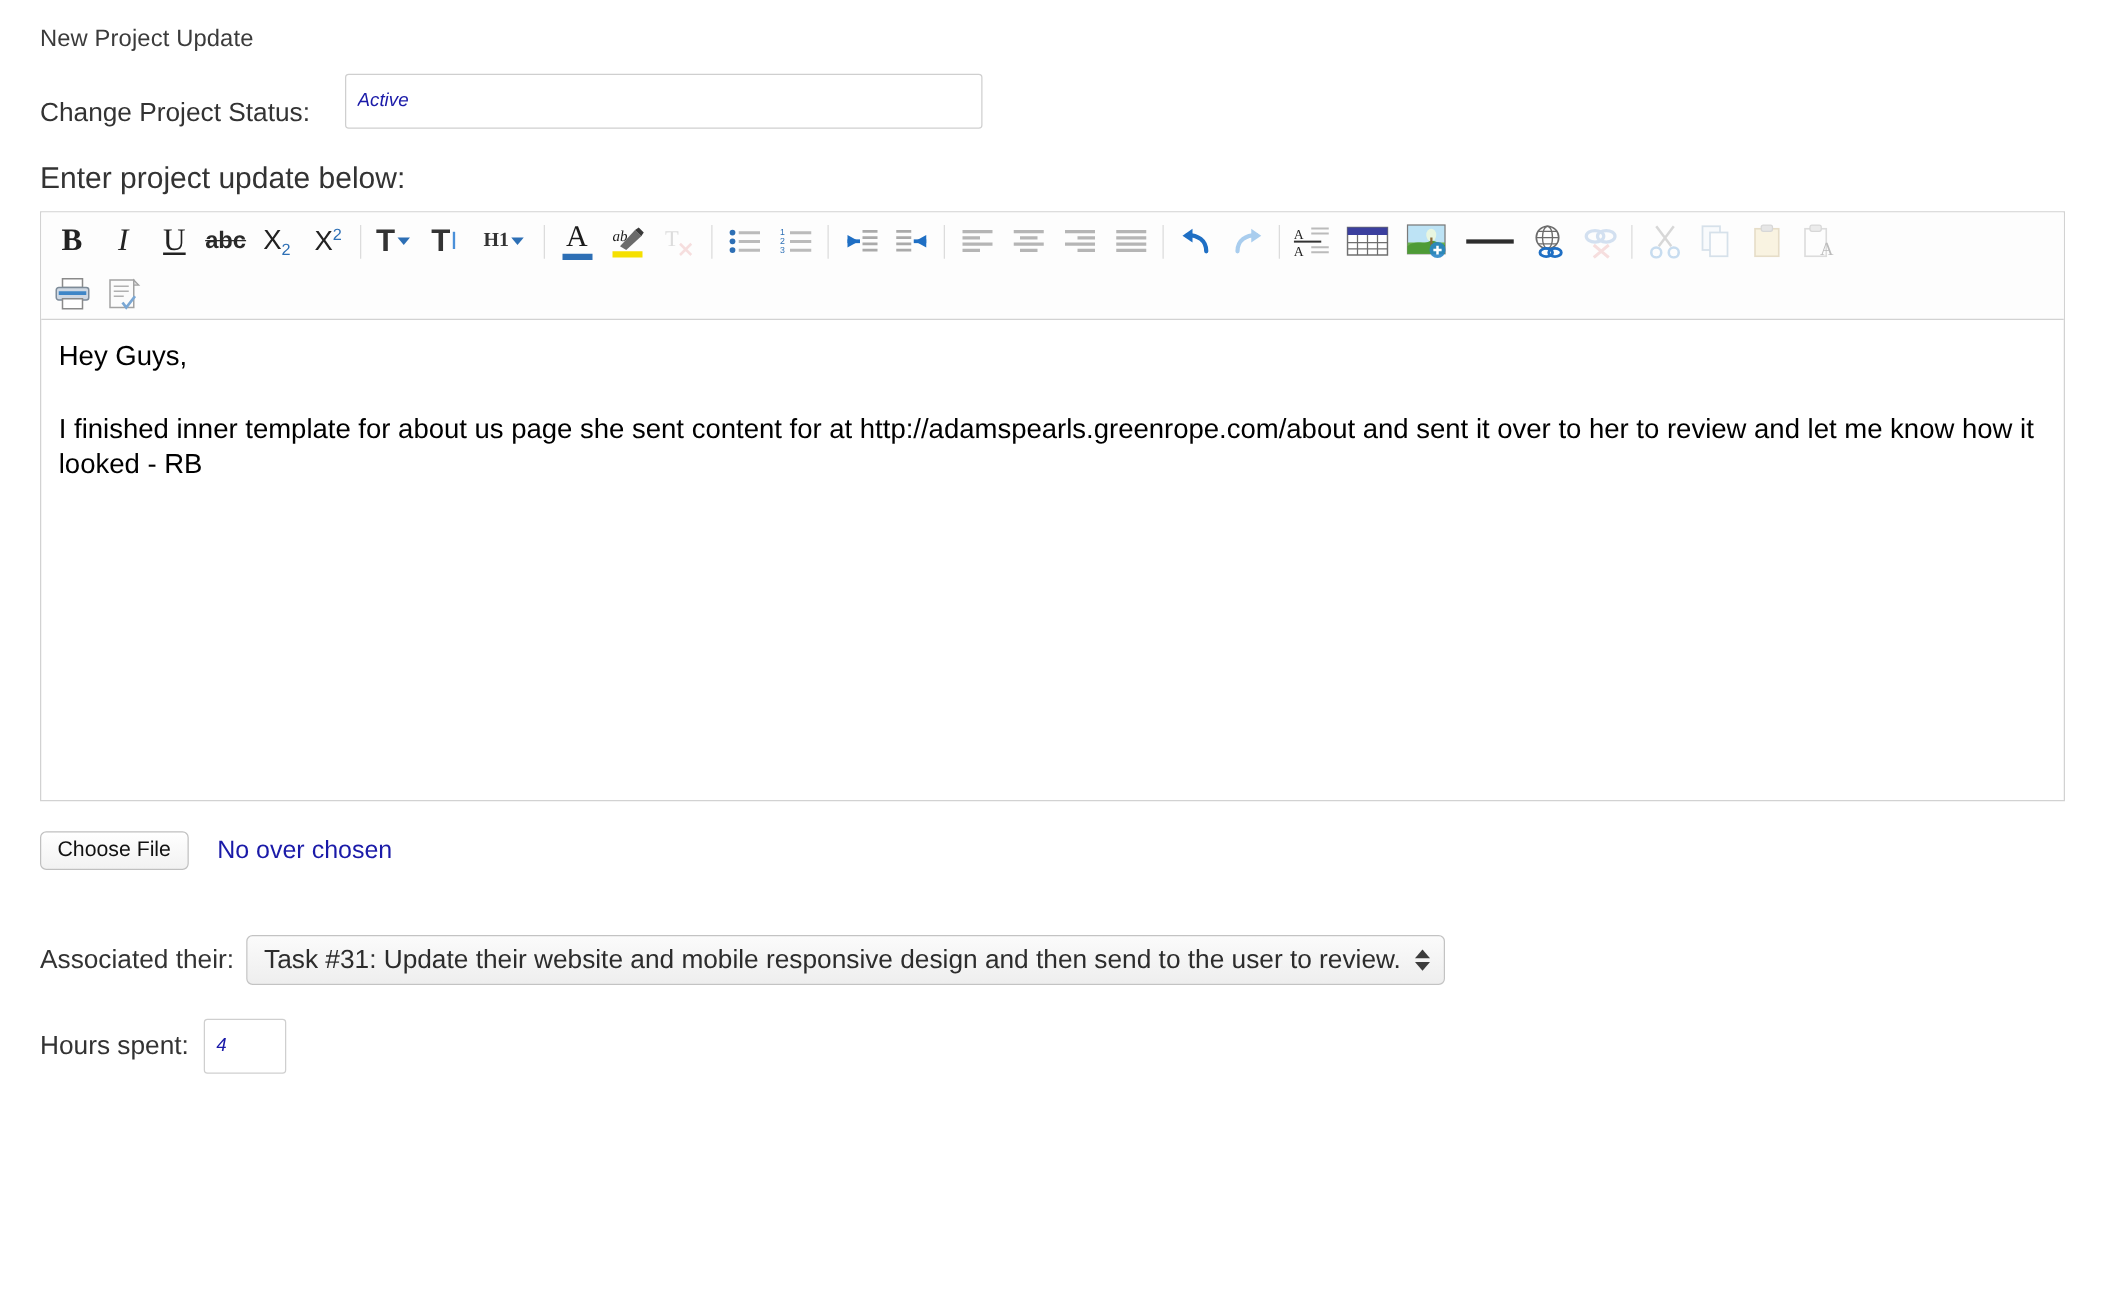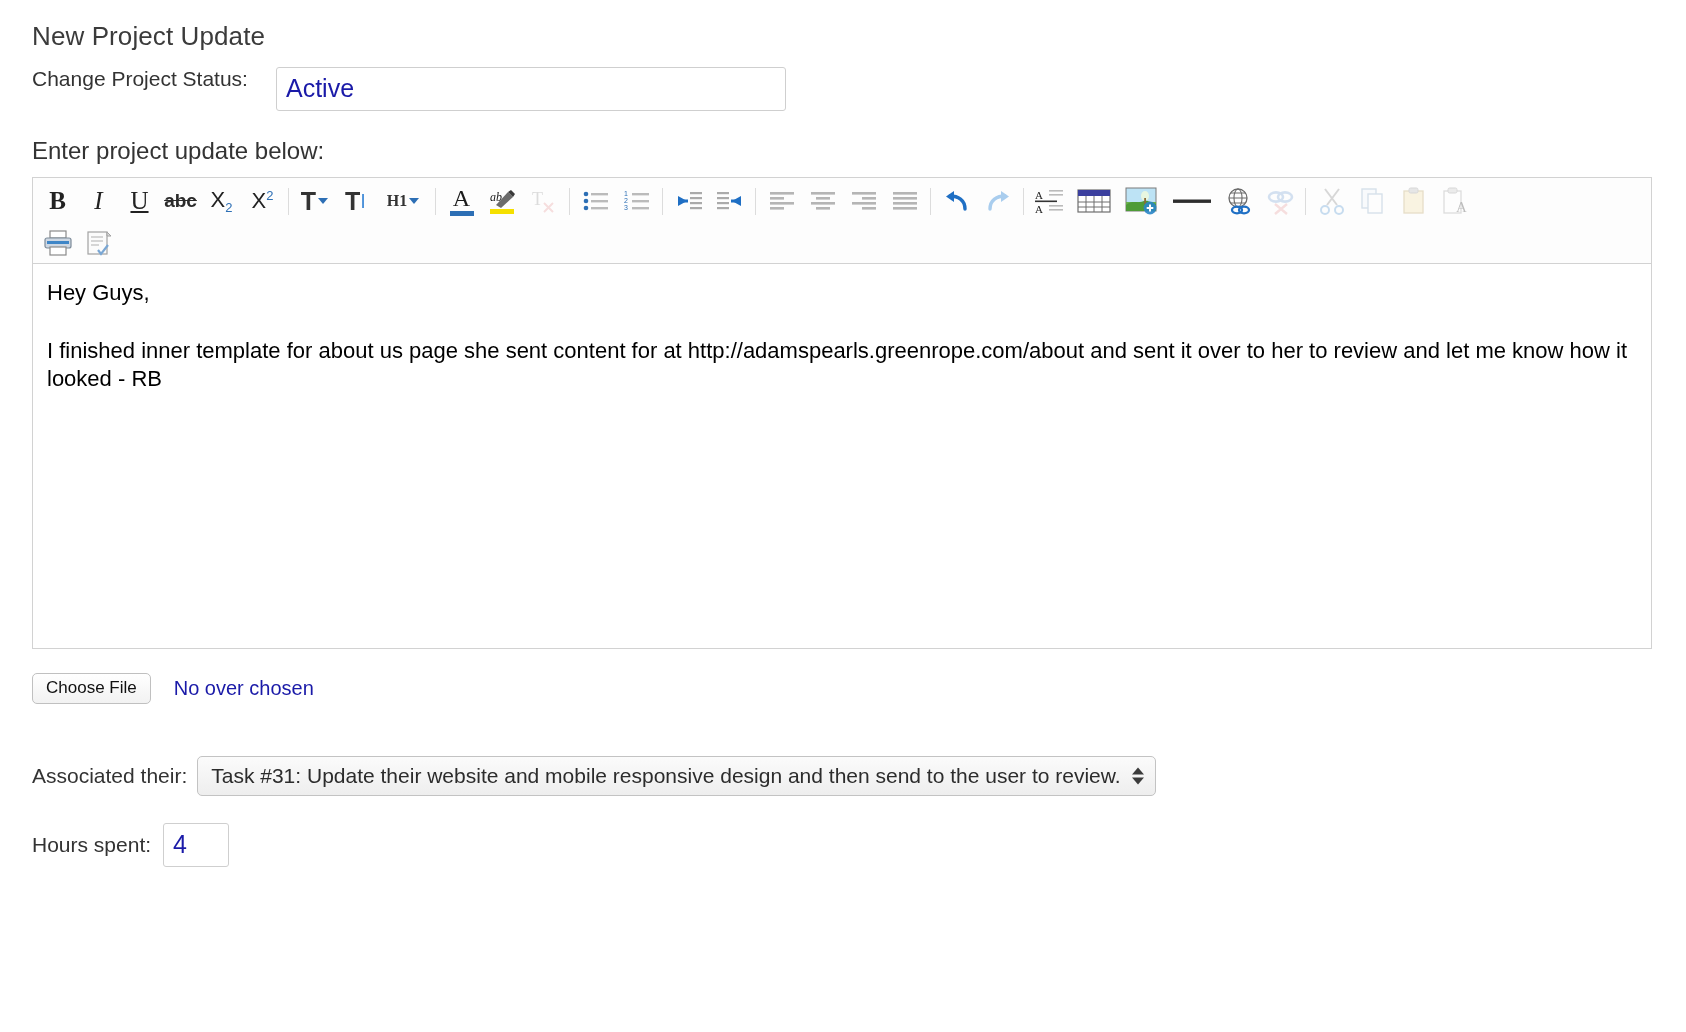--- a/index.html
+++ b/index.html
@@ -15,52 +15,53 @@
     height: 1032px;
     overflow: hidden;
     position: relative;
     color: #2a2a2a;
   }
 
   .page { padding: 22px 30px 0 32px; }
 
   
   .page-title {
-    font-size: 26px;
+    font-size: 19px;
     font-weight: 400;
     color: #3b3b3b;
     letter-spacing: .1px;
     margin: 0 0 16px 0;
     line-height: 1.1;
   }
 
   
   .field-row {
     display: flex;
-    align-items: flex-start;
+    align-items: flex-end;
     margin-bottom: 14px;
   }
   .field-label {
     font-size: 21px;
     color: #333333;
     white-space: nowrap;
   }
   .label-status { width: 244px; }
   .label-waiting { width: 245px; }
 
   .text-input {
     height: 44px;
     border: 1px solid #cfcfcf;
     border-radius: 3px;
     background: #ffffff;
     color: #1a1aa8;
     font-family: "Liberation Sans", sans-serif;
-    font-size: 25px;
+    font-size: 15px;
     padding: 0 9px;
     outline: none;
+    font-style: italic;
   }
   .status-input { width: 510px; }
 
   .select-box {
     position: relative;
     display: inline-flex;
     align-items: center;
     height: 40px;
     background: linear-gradient(#fbfbfb, #eeeeee);
     border: 1px solid #c3c3c3;

